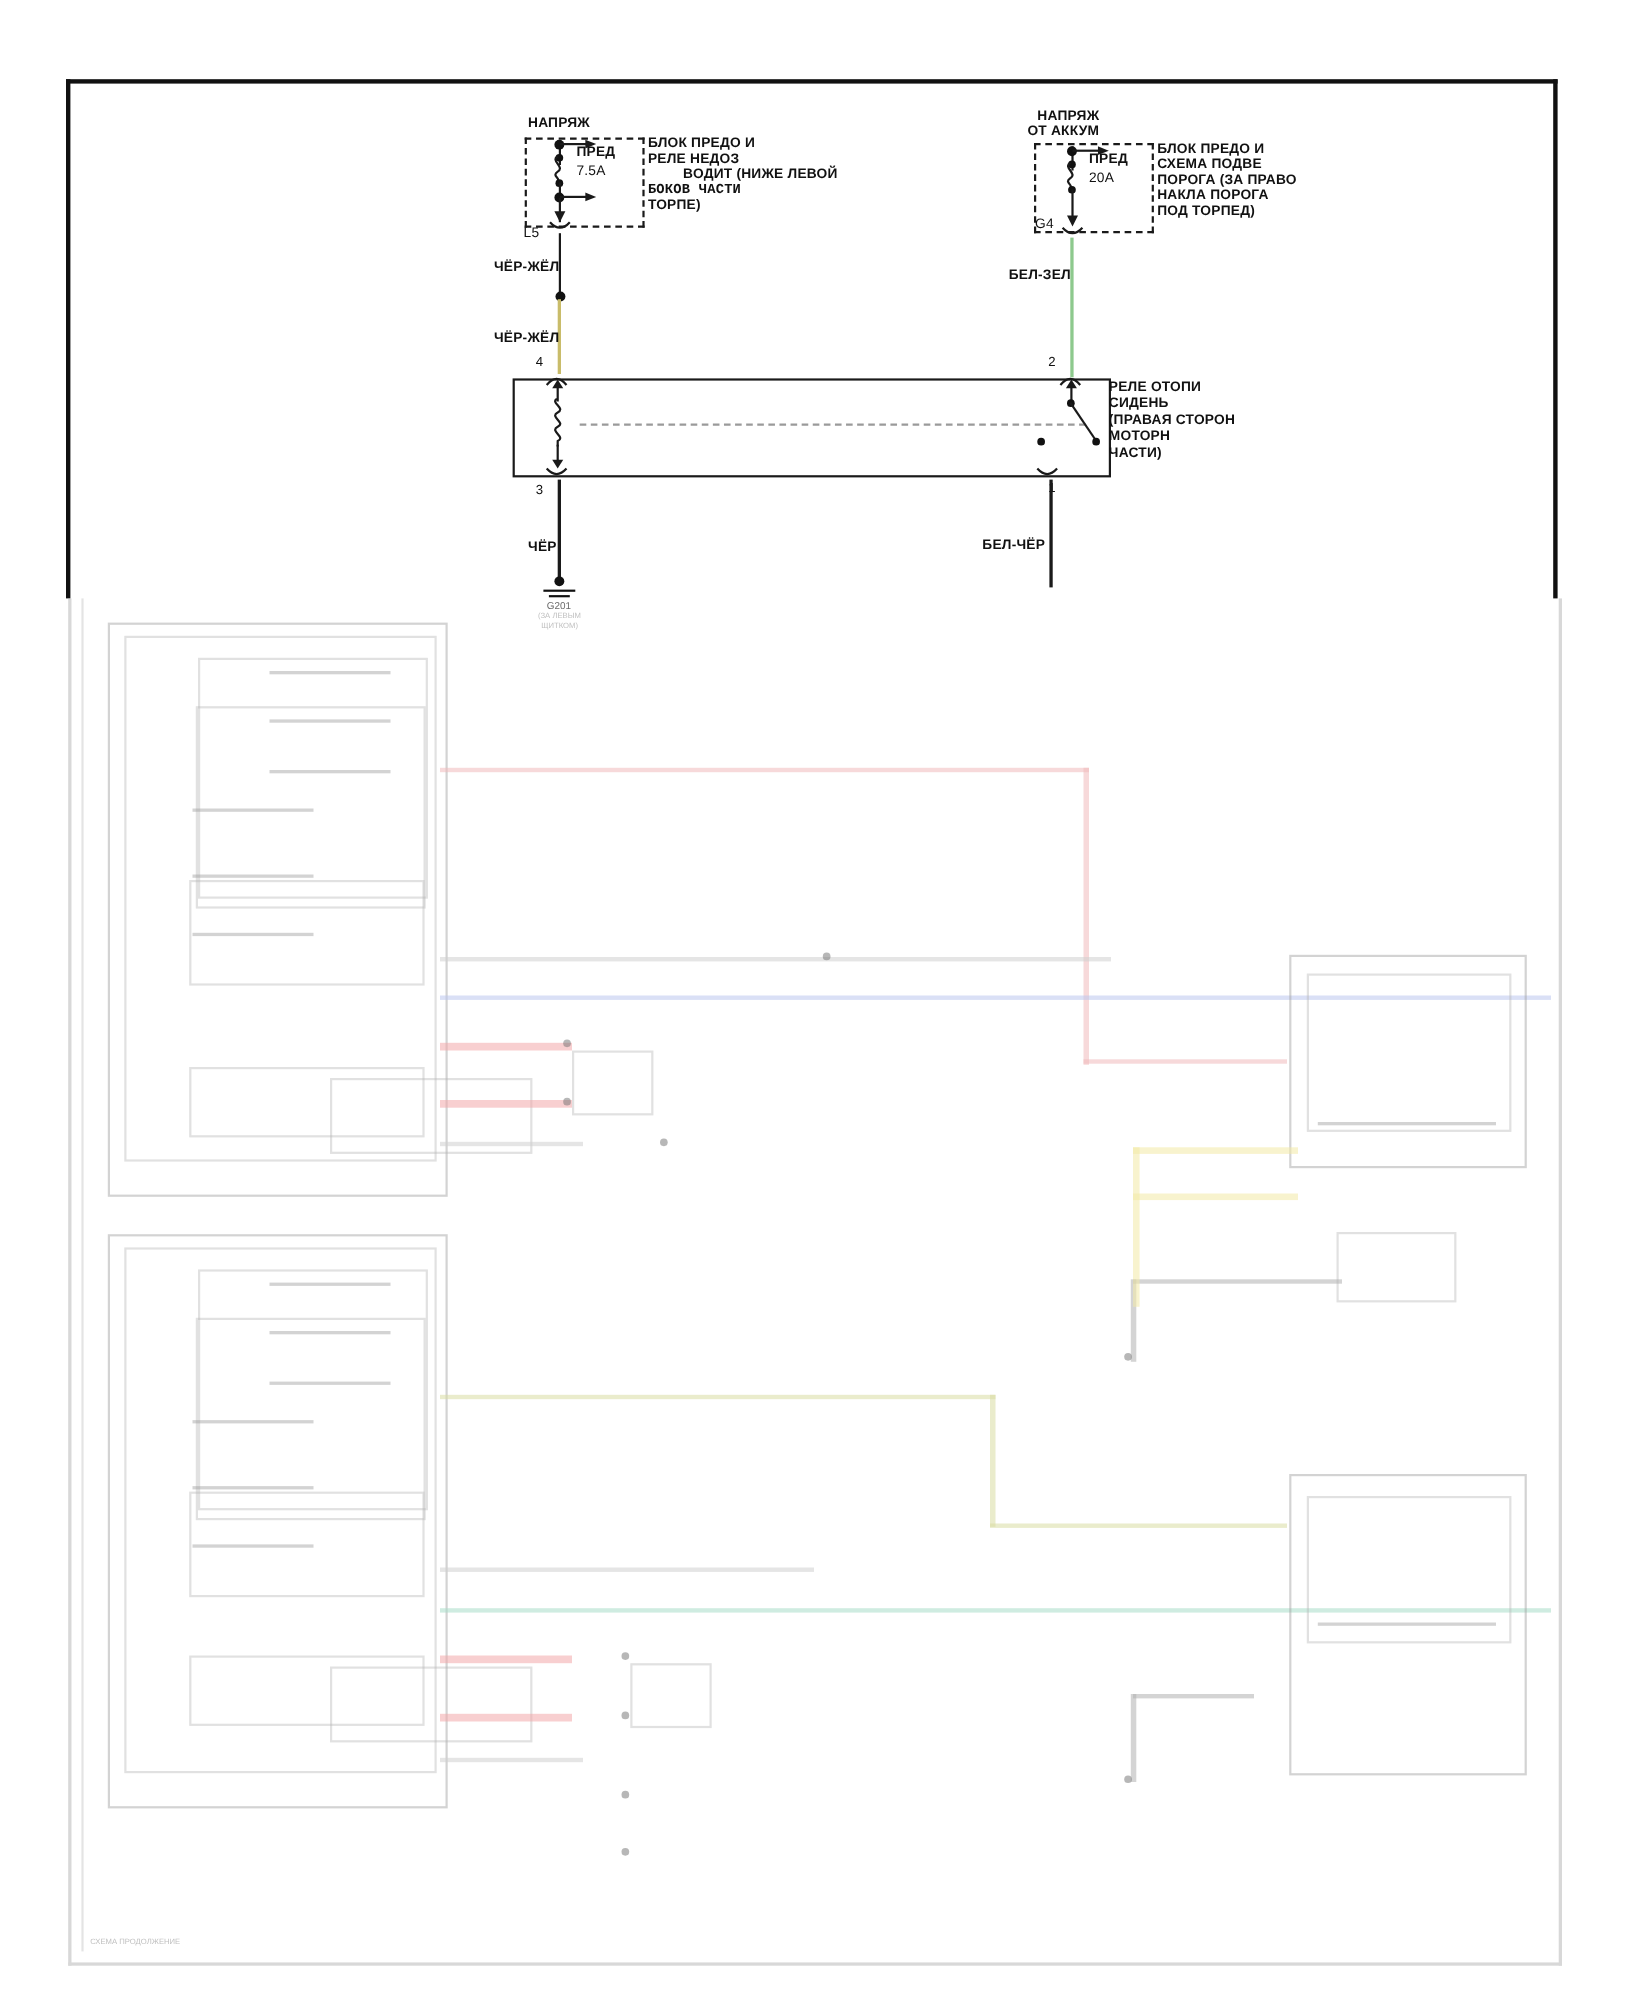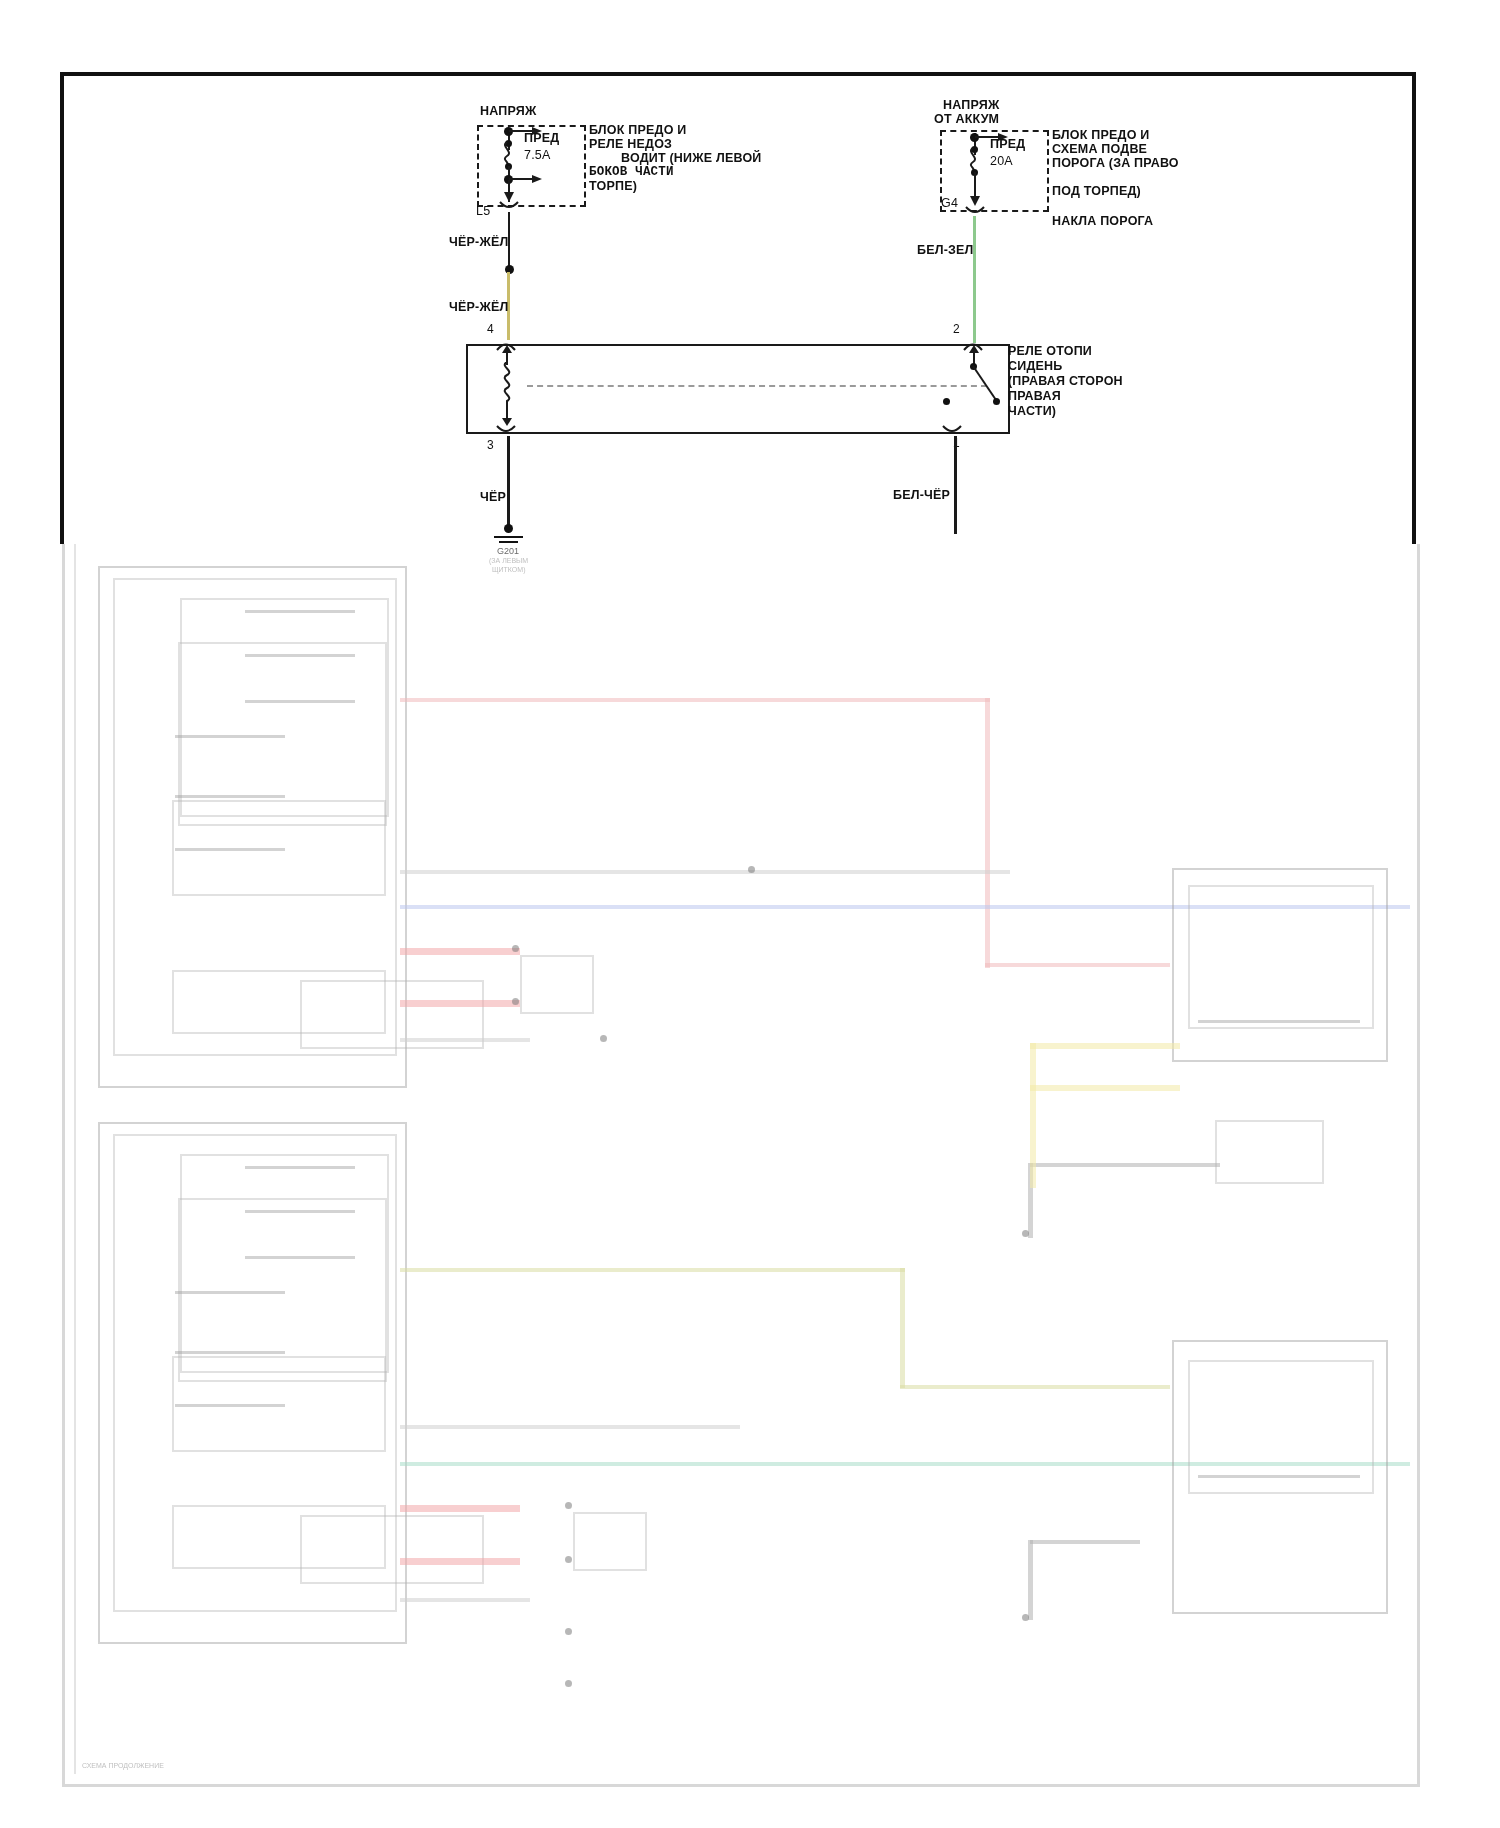--- a/index.html
+++ b/index.html
@@ -138,21 +138,21 @@
   </svg>
 
   <svg style="position:absolute;left:964px;top:205px;" width="22" height="14">
     <path d="M2 2 Q11 12 20 2" stroke="#1a1a1a" stroke-width="2" fill="none"></path>
   </svg>
   <div class="txt" style="left:941px;top:196px;">G4</div>
 
   <div class="txt txt-b" style="left:1052px;top:128px;">БЛОК ПРЕДО И</div>
   <div class="txt txt-b" style="left:1052px;top:142px;">СХЕМА ПОДВЕ</div>
   <div class="txt txt-b" style="left:1052px;top:156px;">ПОРОГА (ЗА ПРАВО</div>
-  <div class="txt txt-b" style="left:1052px;top:170px;margin-top:44px;">НАКЛА ПОРОГА</div>
+  <div class="txt txt-b" style="left:1052px;top:170px;">НАКЛА ПОРОГА</div>
   <div class="txt txt-b" style="left:1052px;top:184px;">ПОД ТОРПЕД)</div>
 
   <div class="w-whtgrn" style="left:973px;top:216px;height:127px;"></div>
   <div class="txt txt-b" style="left:917px;top:243px;">БЕЛ-ЗЕЛ</div>
 
   <div class="relay-box" style="left:466px;top:344px;width:540px;height:86px;"></div>
   <div class="relay-dash" style="left:527px;top:385px;width:460px;"></div>
 
   <svg style="position:absolute;left:495px;top:338px;" width="22" height="14">
     <path d="M2 12 Q11 1 20 12" stroke="#1a1a1a" stroke-width="2" fill="none"></path>
@@ -192,21 +192,21 @@
   <div class="dot-sm" style="left:943px;top:398px;"></div>
 
   <svg style="position:absolute;left:941px;top:424px;" width="22" height="14">
     <path d="M2 2 Q11 12 20 2" stroke="#1a1a1a" stroke-width="2" fill="none"></path>
   </svg>
   <div class="pin" style="left:953px;top:436px;">1</div>
 
   <div class="txt txt-b" style="left:1008px;top:344px;">РЕЛЕ ОТОПИ</div>
   <div class="txt txt-b" style="left:1008px;top:359px;">СИДЕНЬ</div>
   <div class="txt txt-b" style="left:1008px;top:374px;">(ПРАВАЯ СТОРОН</div>
-  <div class="txt txt-b" style="left:1008px;top:389px;">ПРАВАЯ</div>
+  <div class="txt txt-b" style="left:1008px;top:389px;">МОТОРН</div>
   <div class="txt txt-b" style="left:1008px;top:404px;">ЧАСТИ)</div>
 
   <div class="w-blk" style="left:507px;top:436px;height:92px;"></div>
   <div class="txt txt-b" style="left:480px;top:490px;">ЧЁР</div>
   <div class="dot" style="left:504px;top:524px;"></div>
   <div class="gnd-b1" style="left:494px;top:536px;width:29px;"></div>
   <div class="gnd-b1" style="left:499px;top:541px;width:19px;"></div>
   <div class="ftxt" style="left:497px;top:546px;font-size:9px;color:#444;opacity:.8;filter:blur(.4px);">G201</div>
   <div class="ftxt" style="left:489px;top:557px;">(ЗА ЛЕВЫМ</div>
   <div class="ftxt" style="left:492px;top:566px;">ЩИТКОМ)</div>

